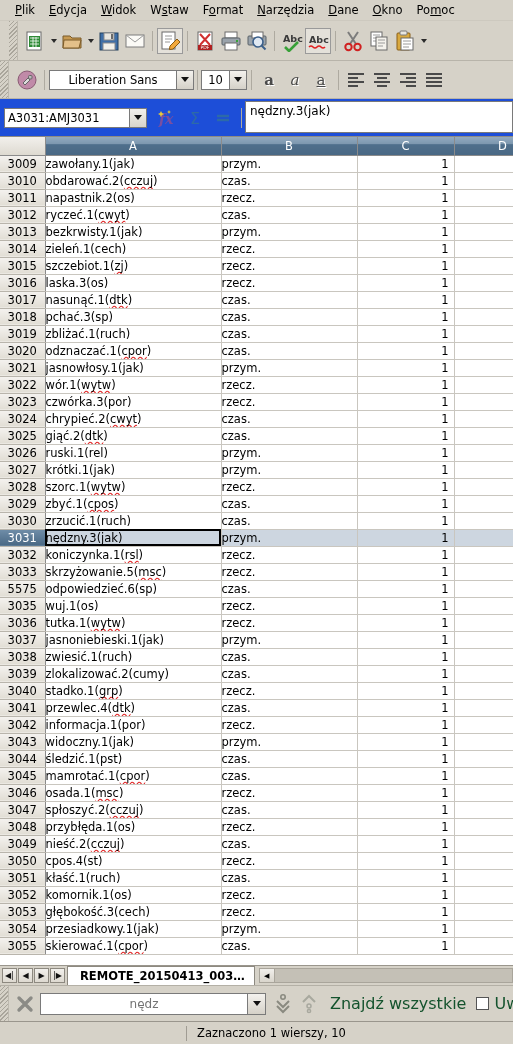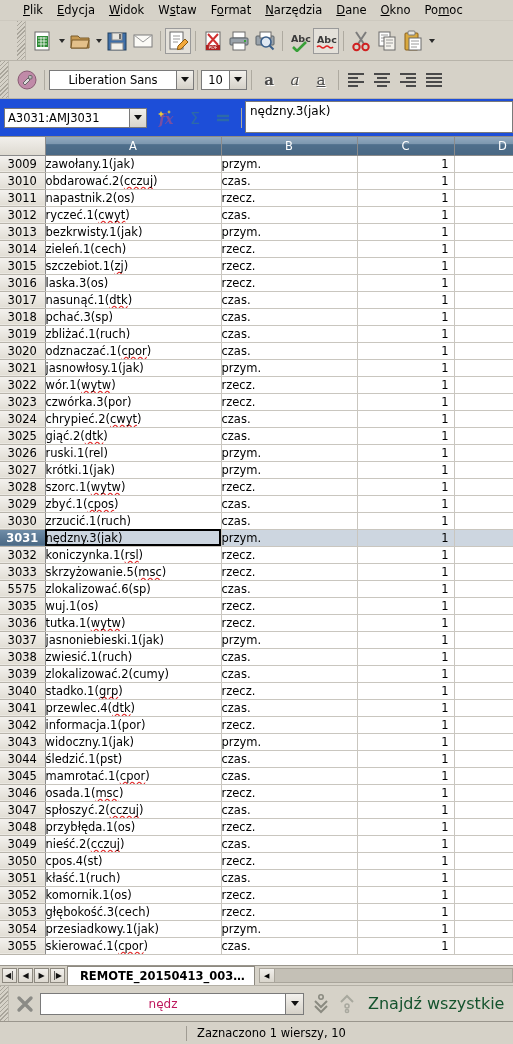--- a/index.html
+++ b/index.html
@@ -9,21 +9,21 @@
     font-size: 11px;
     background: #d6d2c8;
     overflow: hidden;
   }
   #app { width: 513px; height: 1044px; position: relative; display: flex; flex-direction: column; background:#d6d2c8; }
 
   
   .menubar {
     height: 21px; background: #d6d2c8;
     display: flex; align-items: center;
-    padding-left: 16px; gap: 0px;
+    padding-left: 8px; gap: 0px;
     border-bottom: 1px solid #cdc9bf;
     flex: 0 0 21px;
   }
   .menu-item {
     padding: 2px 7px; font-size: 11.5px; color: #000;
     white-space: nowrap; cursor: default;
   }
   .menu-item u { text-decoration: underline; }
 
   
@@ -45,21 +45,21 @@
     position: relative; flex: 0 0 auto;
   }
   .tb-btn.framed { border: 1px solid #9a9a9a; background: #e4e1da; }
   .tb-sep { width: 1px; height: 20px; background: #aeaaa0; margin: 0 4px; flex: 0 0 1px; }
   .tb-arrow { width: 11px; display:flex; align-items:center; justify-content:center; flex:0 0 11px; }
   .tb-arrow::after {
     content: ""; border-left: 3.5px solid transparent; border-right: 3.5px solid transparent;
     border-top: 4px solid #2a2a2a;
   }
 
-  .toolbar-std { height: 40px; flex: 0 0 40px; padding-left:17px; }
+  .toolbar-std { height: 40px; flex: 0 0 40px; padding-left:9px; }
   .toolbar-fmt { height: 38px; flex: 0 0 38px; }
   .formulabar  { height: 38px; flex: 0 0 38px; background:#1d4ed8; display:flex; align-items:center; border-bottom:1px solid #8f8b82;}
 
   
   .ico { width: 22px; height: 22px; position: relative; display:block; }
 
   
   .namebox-wrap { display:flex; align-items:center; margin-left:4px; }
   .namebox {
     width: 126px; height: 20px; background: #fff; border: 1px solid #7a7a7a;
@@ -112,21 +112,21 @@
   th.ch-c { width: 97px; }  th.ch-d { width: 97px; }
 
   td.rowhead {
     width: 45px; height: 17px;
     background: linear-gradient(#f4f2ef, #e1ddd4);
     border-right: 1px solid #8b8b8b; border-bottom: 1px solid #b9b5ac;
     text-align: center; font-size: 11.5px; color:#000;
   }
   tr.selrow td.rowhead {
     background: linear-gradient(#6f8da8, #4a6884);
-    color:#fff; font-weight: 700;
+    color:#fff; font-weight: 400;
   }
   td.cell {
     height: 17px; border-right: 1px solid #c9c6bf; border-bottom: 1px solid #c9c6bf;
     font-size: 11.5px; color:#000; padding: 0 2px; white-space: nowrap; overflow: hidden;
     background: #fff;
   }
   td.cell.num { text-align: right; padding-right: 5px; }
   tr.selrow td.cell { background: #cdd6e0; }
   tr.selrow td.cell.cursor {
     outline: 2px solid #000; outline-offset: -2px;
@@ -162,22 +162,22 @@
   .hsb-l { width: 15px; height: 13px; background: linear-gradient(#f1efeb,#d9d5cc); border-right:1px solid #a9a59b;
            display:flex; align-items:center; justify-content:center; font-size:7px;}
   .hsb-track { flex:1 1 auto; height:13px; background:#c4c0b6; }
 
   
   .findbar {
     height: 37px; flex: 0 0 37px; background: #d6d2c8;
     display: flex; align-items: center; border-top: 1px solid #b4b0a6; border-bottom:1px solid #9a968d;
   }
   .find-input {
-    width: 246px; height: 22px; background:#fff; border:1px solid #7a7a7a;
-    font-size: 12px; line-height: 20px; padding: 0 4px; color:#be185d;
+    width: 208px; height: 22px; background:#fff; border:1px solid #7a7a7a;
+    font-size: 12px; line-height: 20px; padding: 0 4px; color:#737373;
   }
   .find-drop {
     width: 18px; height: 22px; background: linear-gradient(#f4f2ee,#d5d1c8);
     border:1px solid #7a7a7a; border-left:none; display:flex; align-items:center; justify-content:center;
   }
   .find-drop::after { content:""; border-left:4px solid transparent; border-right:4px solid transparent; border-top:5px solid #111; }
   .find-label { font-size: 16px; color:#14532d; white-space: nowrap; }
   .chkbox {
     width: 13px; height: 13px; background:#fff; border: 1px solid #555; flex:0 0 13px;
   }
@@ -604,21 +604,21 @@
           </tr>
           <tr>
             <td class="rowhead">3033</td>
             <td class="cell">skrzyżowanie.5(<span class="wavy">msc</span>)</td>
             <td class="cell">rzecz.</td>
             <td class="cell num">1</td>
             <td class="cell"></td>
           </tr>
           <tr>
             <td class="rowhead">5575</td>
-            <td class="cell">zlokalizować.6(sp)</td>
+            <td class="cell">odpowiedzieć.6(sp)</td>
             <td class="cell">czas.</td>
             <td class="cell num">1</td>
             <td class="cell"></td>
           </tr>
           <tr>
             <td class="rowhead">3035</td>
             <td class="cell">wuj.1(os)</td>
             <td class="cell">rzecz.</td>
             <td class="cell num">1</td>
             <td class="cell"></td>

